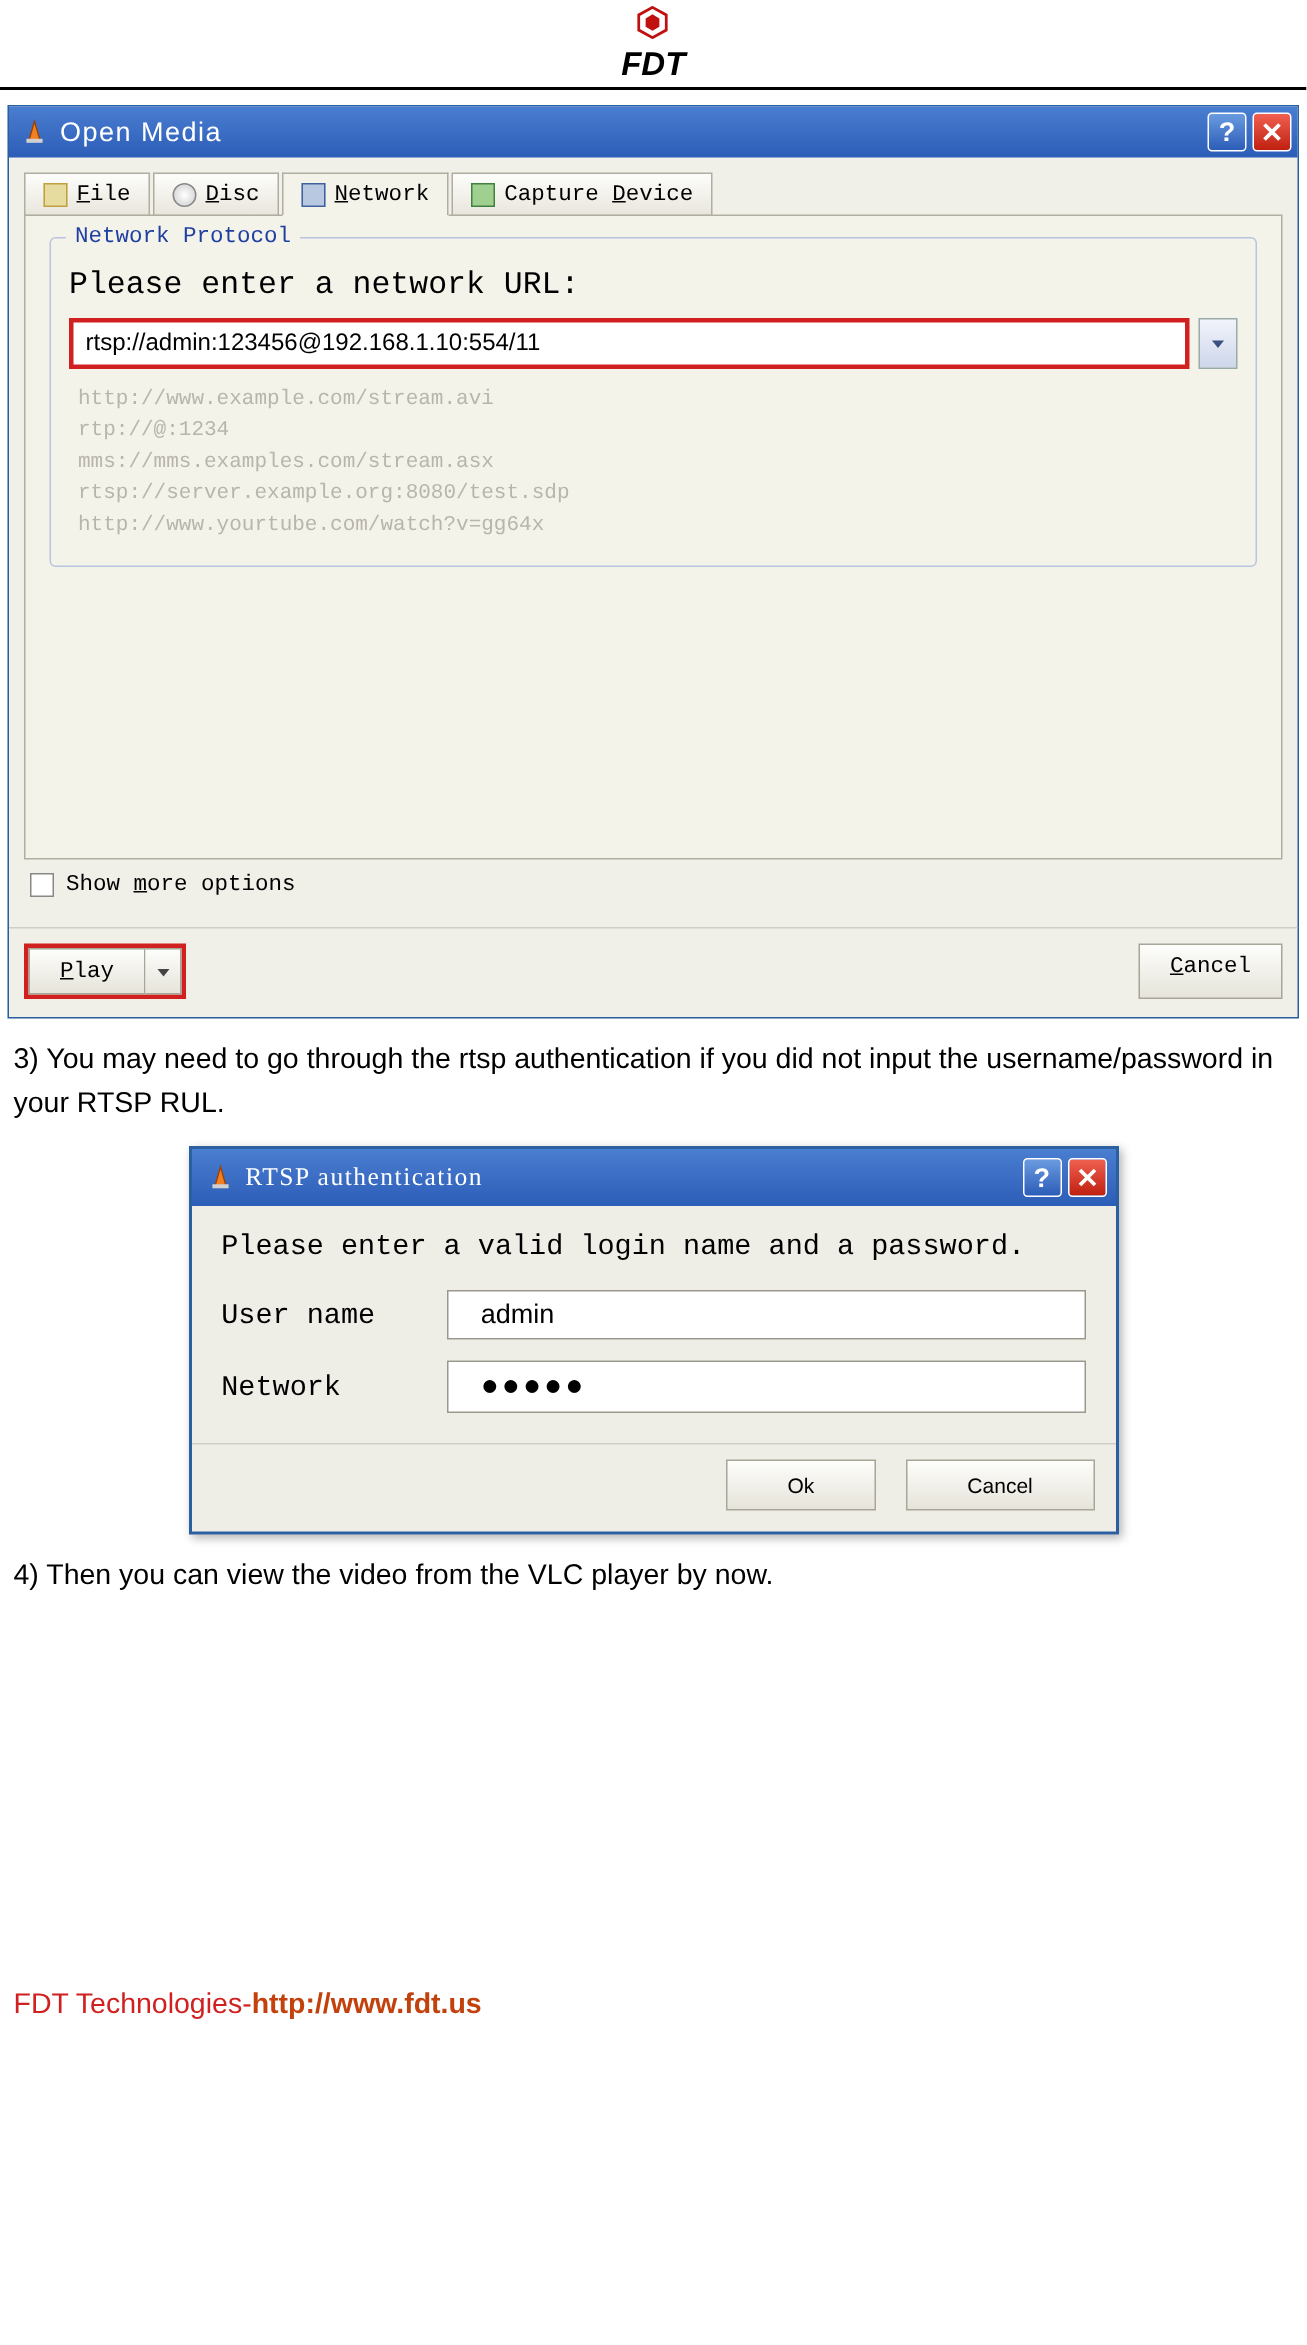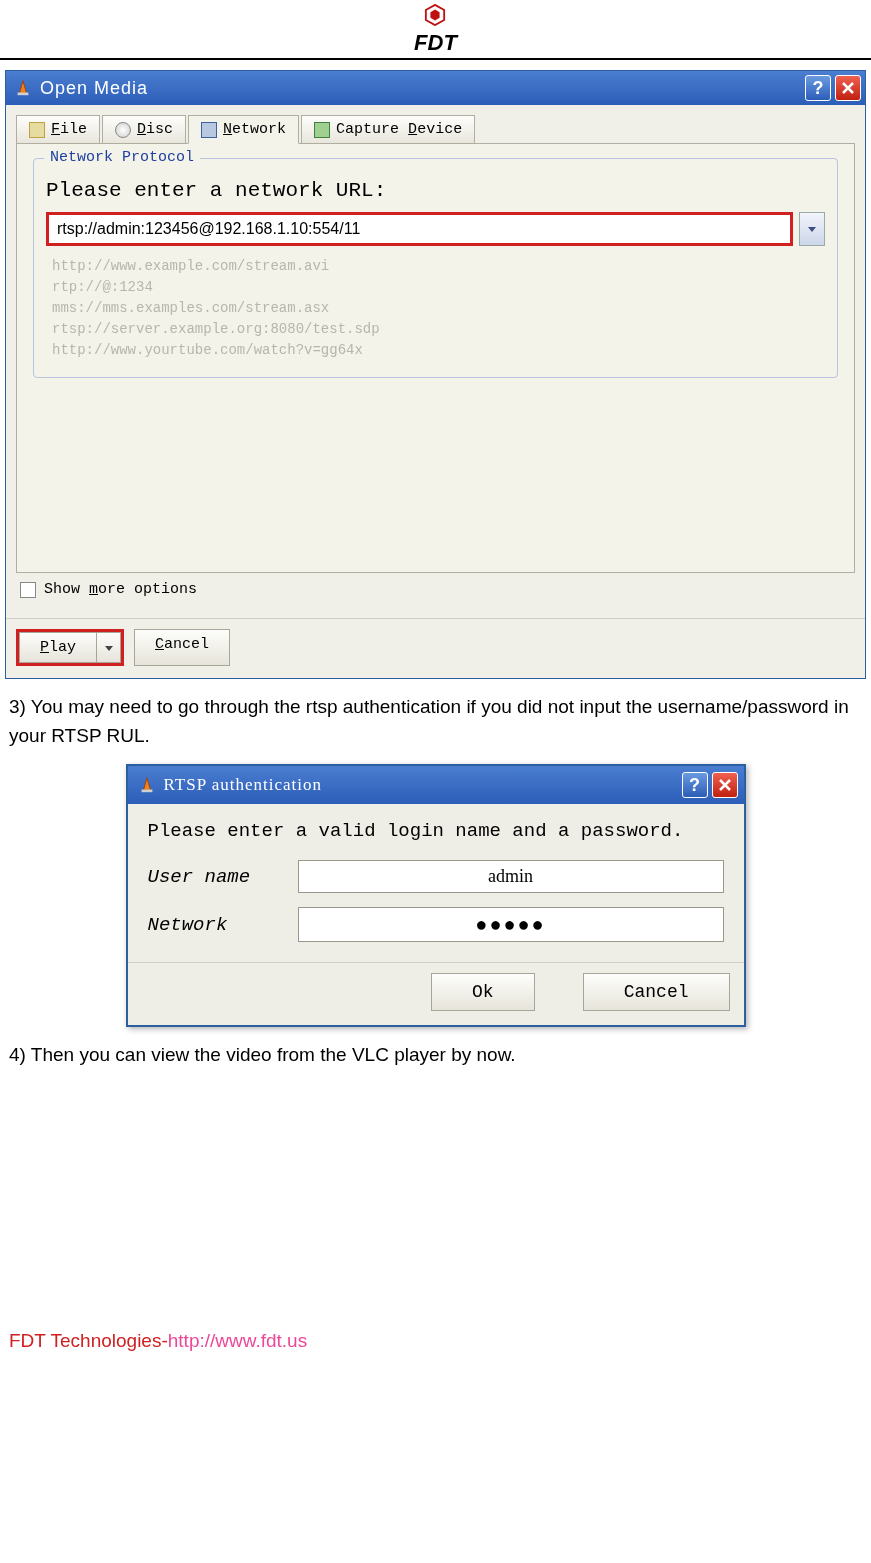--- a/index.html
+++ b/index.html
@@ -151,21 +151,21 @@
     font-size: 15px;
   }
   .checkbox {
     width: 16px; height: 16px; border: 1px solid #888; background: #fff;
   }
   .show-more-row .u { text-decoration: underline; }
 
   .bottom-bar {
     border-top: 1px solid #d0cec4;
     padding: 10px 10px 12px 10px;
-    display: flex; justify-content: flex-start; gap: 10px;
+    display: flex; justify-content: space-between; 
   }
   .btn {
     border: 1px solid #a8a698;
     background: linear-gradient(#fdfdfb,#e6e4da);
     padding: 6px 20px;
     font-family: "Courier New", monospace;
     font-size: 15px;
   }
   .btn .u { text-decoration: underline; }
   .play-wrap {
@@ -207,49 +207,48 @@
   .auth-title-text {
     flex:1; color:#fff; font-family:Liberation Serif, serif; font-size:17px; letter-spacing:1px;
   }
   .auth-body {
     padding: 16px 20px 6px 20px;
     font-family:"Courier New", monospace;
     font-size: 19px;
   }
   .auth-prompt { margin-bottom: 18px; }
   .form-row { display:flex; align-items:center; margin-bottom: 14px; }
-  .form-label { width: 150px; font-style: italic; }
+  .form-label { width: 150px; }
   .form-input {
     flex:1; border:1px solid #9a988c; background:#fff;
-    padding:5px 22px; font-family:Liberation Serif, serif; font-size:18px;text-align:center;
+    padding:5px 22px; font-family:Liberation Sans, sans-serif; font-size:18px;
   }
   .pw-dots { letter-spacing: 2px; font-size: 20px; }
   .auth-bottom {
     border-top:1px solid #d0cec4;
     padding: 10px 14px 14px 14px;
     display:flex; justify-content:flex-end; gap:20px;
   }
   .auth-btn {
     border:1px solid #a8a698;
     background: linear-gradient(#fdfdfb,#e6e4da);
     padding: 8px 40px;
-    font-family:Liberation Mono, monospace;
-    font-size:18px;
-    margin-left:28px;
+    font-family:Liberation Sans, sans-serif;
+    font-size:14px;
   }
 
   
   .footer {
     margin-top: 260px;
     padding: 0 4px 16px 4px;
     font-family: Arial, sans-serif;
     font-size: 19px;
   }
   .footer .company { color: #d02020; }
-  .footer .url { color: #ec4899; font-weight: normal; }
+  .footer .url { color: #c2410c; font-weight: bold; }
 </style>
 </head>
 <body>
 
 <div class="header-bar">
   <span class="logo">
     <svg class="logo-icon" viewBox="0 0 24 24">
       <polygon points="12,1 22,6.5 22,17.5 12,23 2,17.5 2,6.5" fill="none" stroke="#c01010" stroke-width="2"></polygon>
       <polygon points="12,6 17,9 17,15 12,18 7,15 7,9" fill="#c01010"></polygon>
     </svg>

